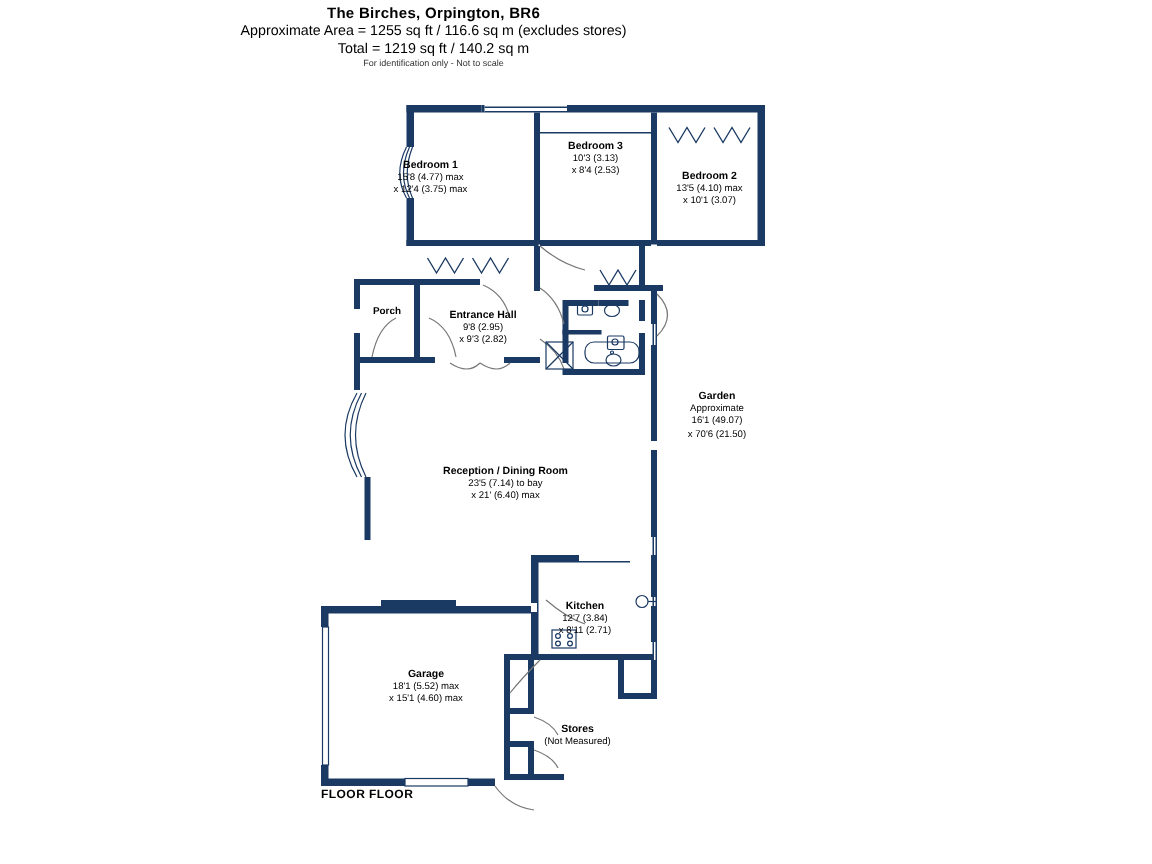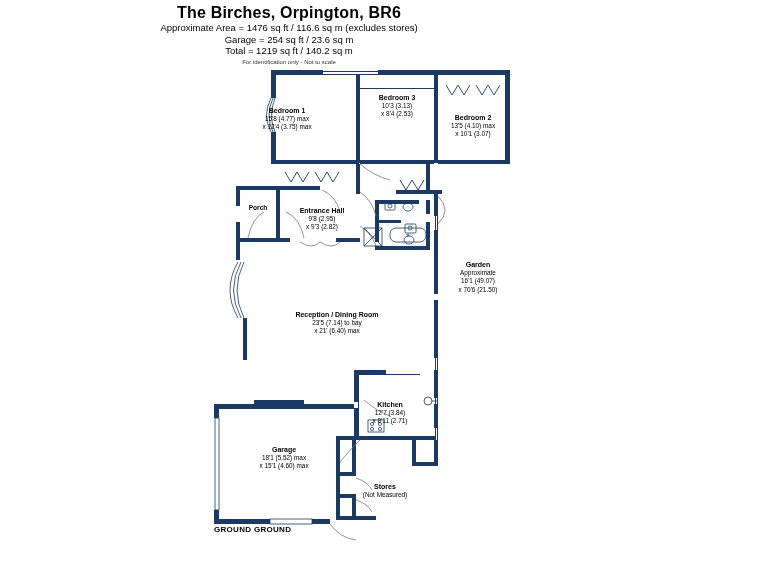--- a/index.html
+++ b/index.html
@@ -19,21 +19,21 @@
 
   
   #header {
     position: absolute;
     left: 0;
     top: 0;
     width: 768px;
     text-align: center;
   }
   #plan-title {
-    font-size: 16px;
+    font-size: 10px;
     font-weight: bold;
     letter-spacing: 0.2px;
     margin: 4px 0 0 0;
     padding-right: 190px;
   }
   .area-line {
     font-size: 9.5px;
     line-height: 11.5px;
     text-align: center;
     padding-right: 190px;
@@ -89,22 +89,21 @@
     top: 548px;
     width: 768px;
     height: 28px;
   }
 </style>
 </head>
 <body>
 
 <div id="header">
   <div id="plan-title">The Birches, Orpington, BR6</div>
-  <div class="area-line">Approximate Area = 1476 sq ft / 116.6 sq m (excludes stores)</div>
-  <div class="area-line">Garage = 254 sq ft / 23.6 sq m</div>
+  <div class="area-line">Approximate Area = 1255 sq ft / 116.6 sq m (excludes stores)</div>
   <div class="area-line">Total = 1219 sq ft / 140.2 sq m</div>
   <div id="disclaimer">For identification only - Not to scale</div>
 </div>
 
 <svg id="plan" viewBox="0 0 768 576" width="768" height="576" xmlns="http://www.w3.org/2000/svg">
 
   <g fill="#1b3a63" stroke="none">
 
     <rect x="271" y="70" width="50" height="5"></rect>
 
@@ -356,19 +355,19 @@
   <span class="rdim">(Not Measured)</span>
 </div>
 
 <div class="room-label" style="left:478px;top:261px;width:80px;margin-left:-40px;">
   <span class="rname">Garden</span>
   <span class="rdim">Approximate</span>
   <span class="rdim">16'1 (49.07)</span>
   <span class="rdim">x 70'6 (21.50)</span>
 </div>
 
-<div id="ground-floor-label">GROUND GROUND</div>
+<div id="ground-floor-label">FLOOR FLOOR</div>
 
 <div id="footer">
   
   
   
 </div>
 
 </body></html>

